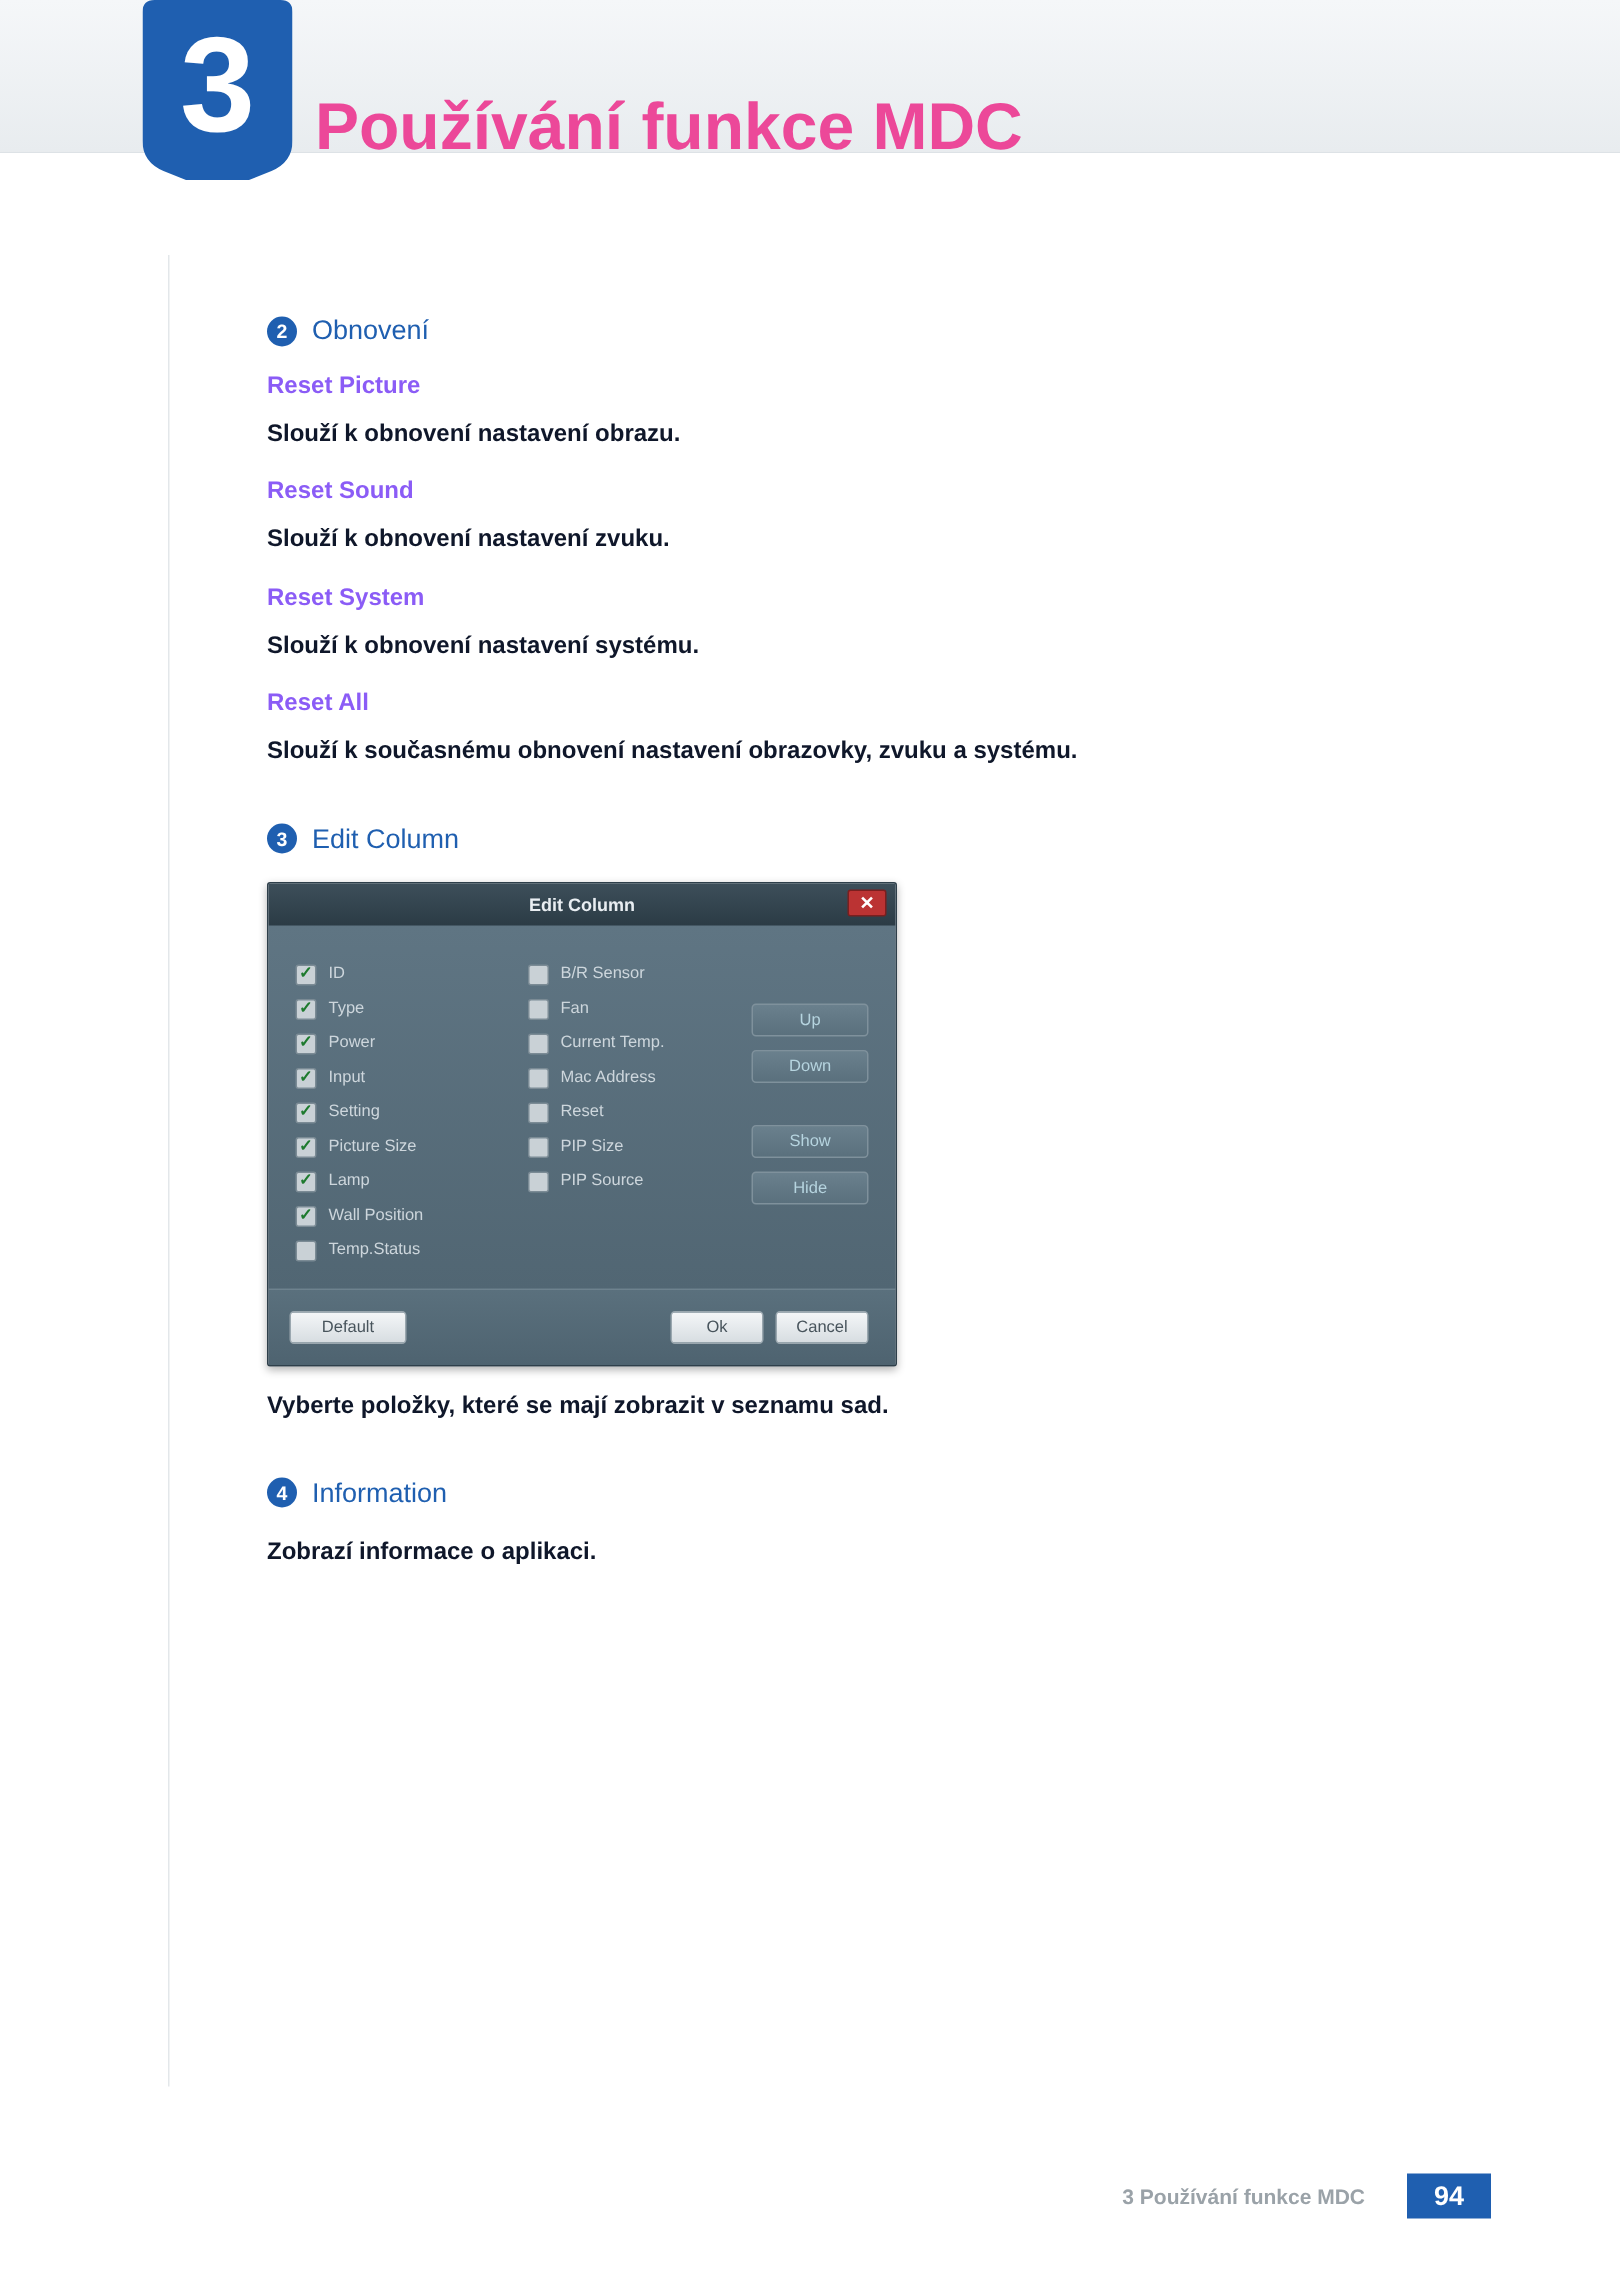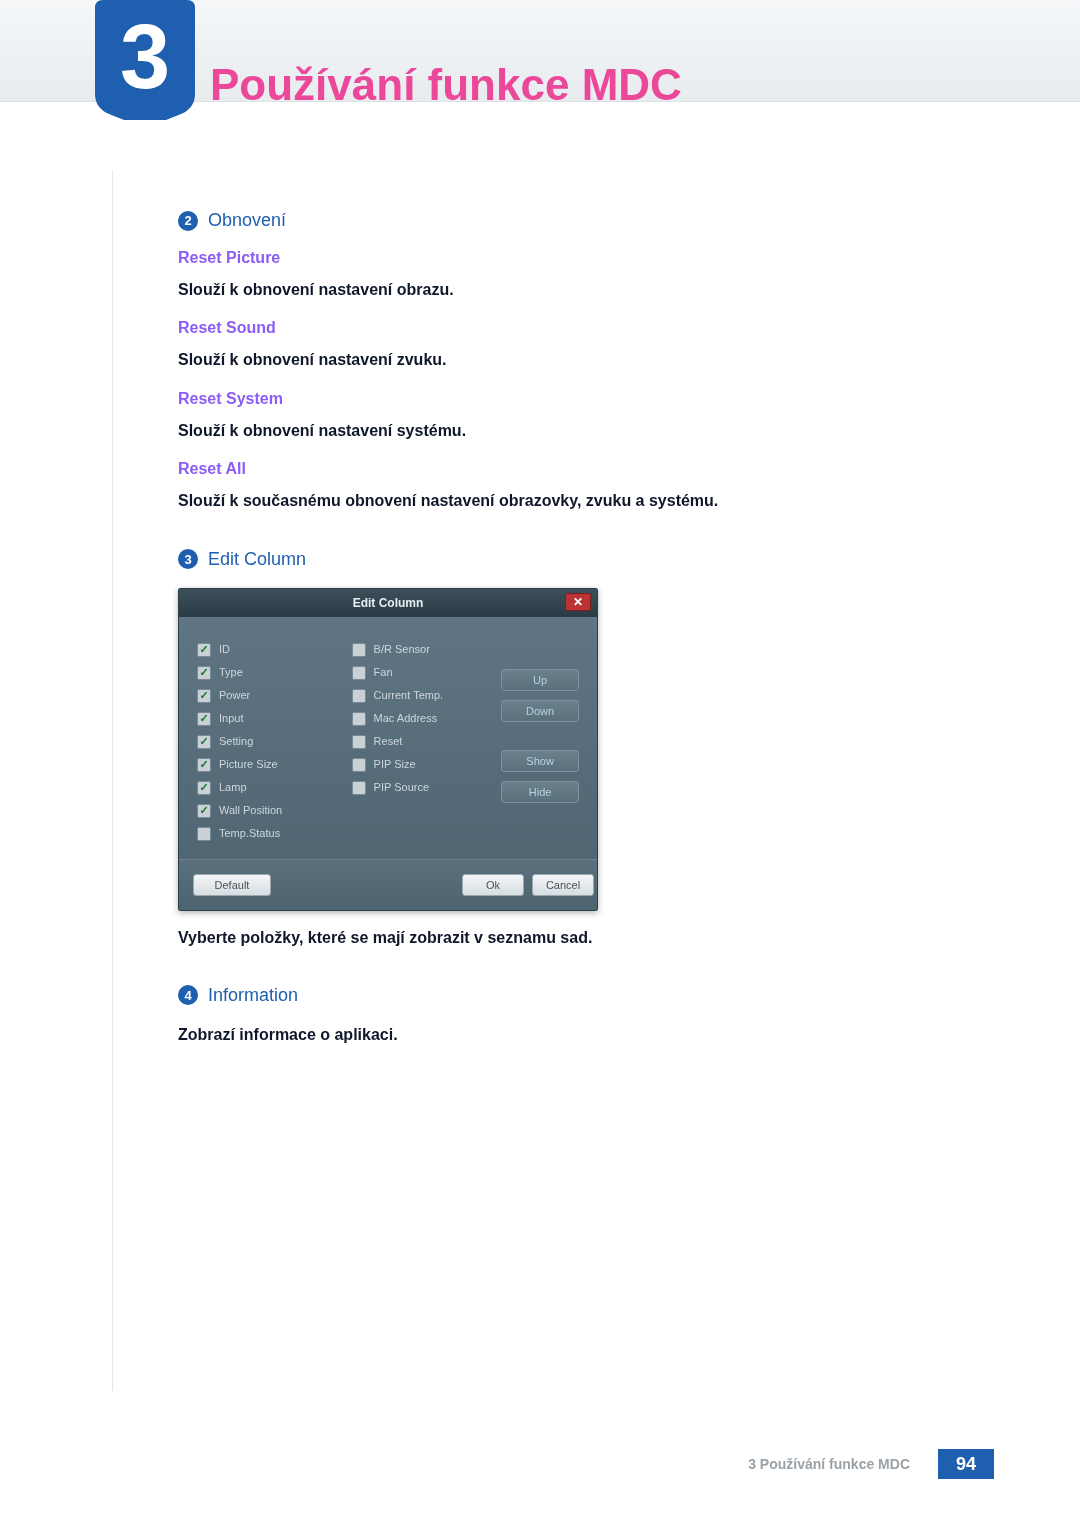--- a/index.html
+++ b/index.html
@@ -23,21 +23,21 @@
   .dlg-close { position: absolute; right: 6px; top: 4px; width: 26px; height: 18px; background: #b33; color: #fff; font-size: 12px; display: flex; align-items: center; justify-content: center; border: 1px solid #7a1f1f; border-radius: 2px; }
   .dlg-body { padding: 26px 18px 18px 18px; display: flex; gap: 10px; background: linear-gradient(#5f7583, #516673); }
   .col { display: flex; flex-direction: column; gap: 9px; }
   .col-left { width: 145px; }
   .col-mid { width: 140px; }
   .col-right { width: 78px; display: flex; flex-direction: column; padding-top: 26px; }
   .chk-row { display: flex; align-items: flex-start; gap: 8px; font-size: 11px; color: #cdd6dc; }
   .chk { width: 14px; height: 14px; border-radius: 2px; border: 1px solid #7b8b95; background: #c9d1d6; display: flex; align-items: center; justify-content: center; }
   .chk.checked::after { content: "✓"; font-size: 11px; color: #1e7a2e; font-weight: 900; line-height: 1; }
   .side-btn { height: 22px; border: 1px solid #7f919c; border-radius: 3px; background: linear-gradient(#6a808d, #5a707d); color: #b6d4df; font-size: 11px; display: flex; align-items: center; justify-content: center; }
-  .dlg-footer { padding: 14px 3px 14px 14px; display: flex; align-items: center; justify-content: space-between; border-top: 1px solid #6e828e; background: linear-gradient(#5a707d, #4e6370); }
+  .dlg-footer { padding: 14px 18px 14px 14px; display: flex; align-items: center; justify-content: space-between; border-top: 1px solid #6e828e; background: linear-gradient(#5a707d, #4e6370); }
   .foot-btn { height: 22px; border: 1px solid #9aa7af; border-radius: 3px; background: linear-gradient(#f4f6f8, #d7dde1); color: #48545c; font-size: 11px; display: flex; align-items: center; justify-content: center; }
   .foot-left { width: 78px; }
   .foot-right { display: flex; gap: 8px; }
   .foot-right .foot-btn { width: 62px; }
   .section-gap { height: 36px; }
   .page-footer { position: absolute; left: 0; right: 0; bottom: 48px; height: 30px; display: flex; align-items: center; justify-content: flex-end; padding-right: 86px; gap: 0; }
   .footer-text { font-size: 14px; color: #9aa2a8; font-weight: 700; margin-right: 28px; }
   .footer-page { width: 56px; height: 30px; background: #1f5fb0; color: #fff; font-size: 18px; font-weight: 700; display: flex; align-items: center; justify-content: center; }
 </style>
 </head>

